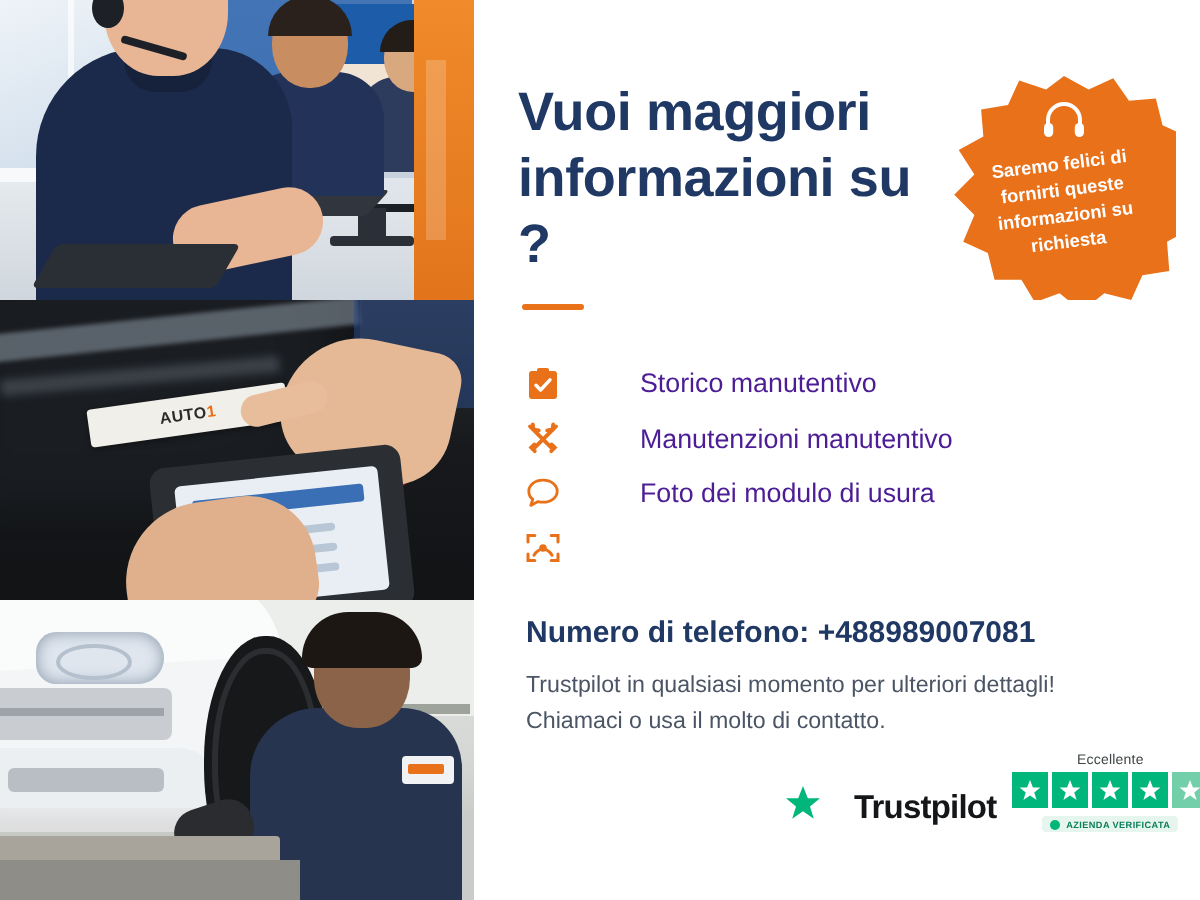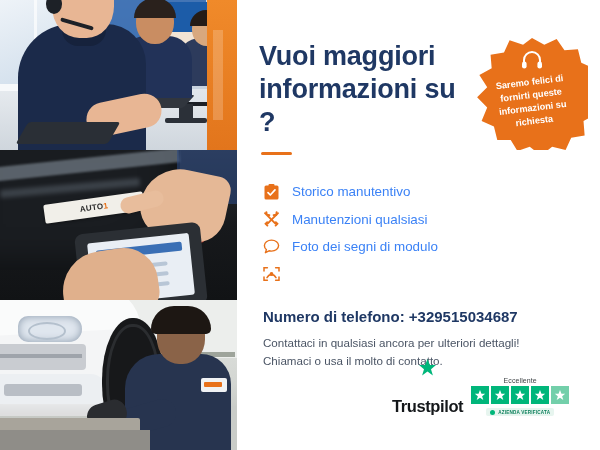--- a/index.html
+++ b/index.html
@@ -124,29 +124,29 @@
   }
   .badge-ico { position: absolute; left: 50%; top: 13px; transform: translateX(-50%); }
   .badge-text { position: absolute; left: 0; right: 0; top: 38px; text-align: center;
     color: #fff; font-size: 9.2px; line-height: 1.42; font-weight: 700; padding: 0 12px;
     transform: rotate(-7deg); }
 
   
   .feature-list { list-style: none; margin: 23px 0 0 4px; }
   .feature-item { display: flex; align-items: center; gap: 12px; height: 27.5px; }
   .feature-ico { width: 17px; height: 17px; flex: 0 0 17px; display: flex; align-items: center; justify-content: center; }
-  .feature-label { font-size: 13.4px; color: #3b82f6; }
+  .feature-label { font-size: 13.4px; color: #4c1d95; margin-left: 28px; }
 
   
   .phone { margin: 20px 0 0 4px; font-size: 15px; font-weight: 700; color: #1f3864; }
   .contact { margin: 9px 0 0 4px; font-size: 11.6px; line-height: 1.56; color: #4b5565; }
 
   
   .trust { position: absolute; left: 155px; bottom: 34px; display: flex; align-items: flex-end; gap: 8px; }
-  .tp-logo { display: flex; align-items: center; gap: 16px; flex-direction: column; }
+  .tp-logo { display: flex; align-items: center; gap: 16px; }
   .tp-name { font-size: 16.5px; font-weight: 700; color: #14171a; letter-spacing: -.4px; }
   .tp-right { display: flex; flex-direction: column; align-items: center; gap: 2px; }
   .tp-exc { font-size: 7px; color: #3f4447; letter-spacing: .1px; }
   .tp-stars { display: flex; gap: 2px; }
   .tp-star { width: 18px; height: 18px; background: #00b67a; display: flex; align-items: center; justify-content: center; }
   .tp-star.half { background: #73cfaa; }
   .tp-verified { margin-top: 2px; background: #e7f5ef; border-radius: 2px; padding: 1.5px 4px;
     display: flex; align-items: center; gap: 3px; }
   .tp-vtxt { font-size: 4.6px; color: #0a7f5a; font-weight: 700; letter-spacing: .2px; }
   .tp-vdot { width: 5px; height: 5px; border-radius: 50%; background: #00b67a; flex: 0 0 5px; }
@@ -285,49 +285,49 @@
       <li class="feature-item">
         <span class="feature-ico">
           <svg width="17" height="17" viewBox="0 0 17 17">
             <path d="M2 2.2l10.4 10.4M3.4 1.2l.4 2.6 2.6.4" stroke="#e8711a" stroke-width="1.9" stroke-linecap="round" fill="none"></path>
             <path d="M12.6 14.6l1.8-1.8-1.6-1.6" stroke="#e8711a" stroke-width="1.9" stroke-linecap="round" fill="none"></path>
             <path d="M15 2.2L4.6 12.6" stroke="#e8711a" stroke-width="1.9" stroke-linecap="round" fill="none"></path>
             <path d="M13.6 1.2l-.4 2.6-2.6.4" stroke="#e8711a" stroke-width="1.9" stroke-linecap="round" fill="none"></path>
             <path d="M4.4 14.6L2.6 12.8l1.6-1.6" stroke="#e8711a" stroke-width="1.9" stroke-linecap="round" fill="none"></path>
           </svg>
         </span>
-        <span class="feature-label">Manutenzioni qualsiasi</span>
+        <span class="feature-label">Manutenzioni manutentivo</span>
       </li>
 
       <li class="feature-item">
         <span class="feature-ico">
           <svg width="17" height="15" viewBox="0 0 17 15">
             <path d="M8.5 1.1c4 0 7.1 2.4 7.1 5.5s-3.1 5.5-7.1 5.5c-.9 0-1.7-.1-2.5-.3l-3.6 1.9 1-3.1C1.9 9.6 1.4 8.2 1.4 6.6 1.4 3.5 4.5 1.1 8.5 1.1z" stroke="#e8711a" stroke-width="1.4" fill="none" stroke-linejoin="round"></path>
           </svg>
         </span>
-        <span class="feature-label">Foto dei segni di modulo</span>
+        <span class="feature-label">Foto dei modulo di usura</span>
       </li>
 
       <li class="feature-item">
         <span class="feature-ico">
           <svg width="17" height="16" viewBox="0 0 17 16">
             <path d="M1 5V1.8h3.4M16 5V1.8h-3.4M1 11v3.2h3.4M16 11v3.2h-3.4" stroke="#e8711a" stroke-width="1.5" fill="none" stroke-linecap="round"></path>
             <circle cx="8.5" cy="8" r="1.9" fill="#e8711a"></circle>
             <path d="M4 11.6c1.2-2 2.6-3 4.5-3s3.3 1 4.5 3" stroke="#e8711a" stroke-width="1.5" fill="none" stroke-linecap="round"></path>
           </svg>
         </span>
       </li>
 
 
     </ul>
 
-    <div class="phone">Numero di telefono: +329515034687</div>
+    <div class="phone">Numero di telefono: +488989007081</div>
 
     <div class="contact">
-      <div>Contattaci in qualsiasi ancora per ulteriori dettagli!</div>
+      <div>Trustpilot in qualsiasi momento per ulteriori dettagli!</div>
       <div>Chiamaci o usa il molto di contatto.</div>
     </div>
 
     <div class="trust">
       <div class="tp-logo">
         <span>
           <svg width="19" height="18" viewBox="0 0 19 18">
             <path d="M9.5 0l2.4 6.1H18l-5 4.1 1.9 6.2-5.4-3.8L4.1 16.4 6 10.2 1 6.1h6.1z" fill="#00b67a"></path>
           </svg>
         </span>

